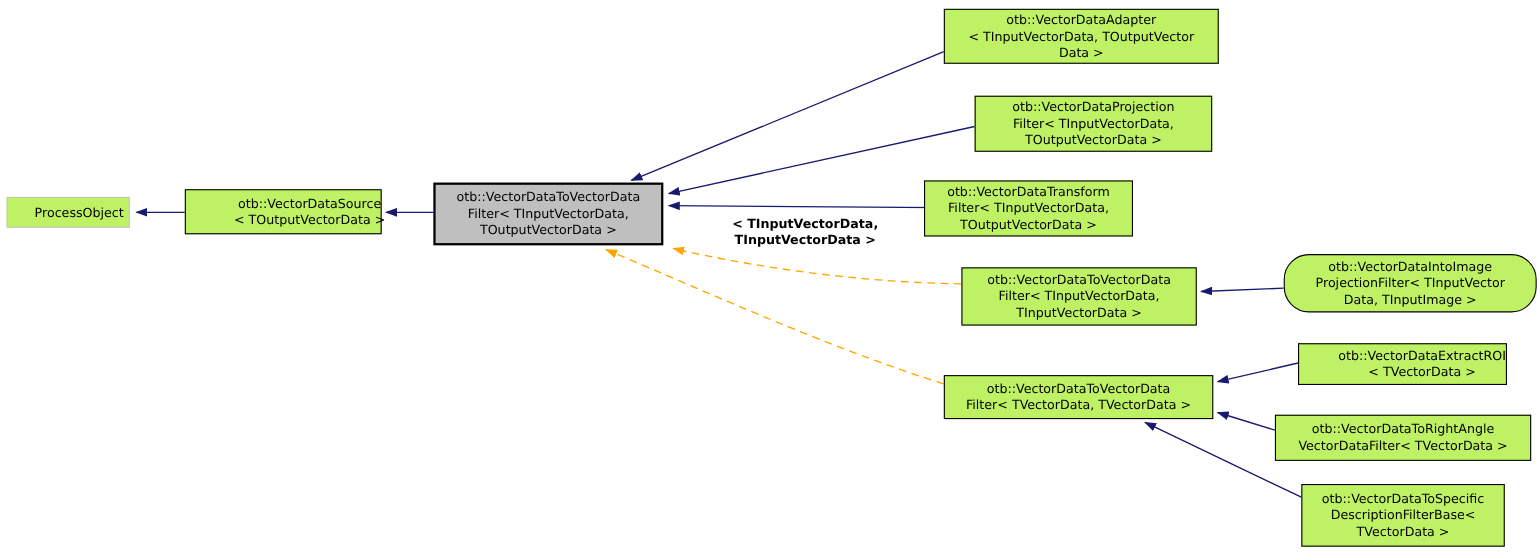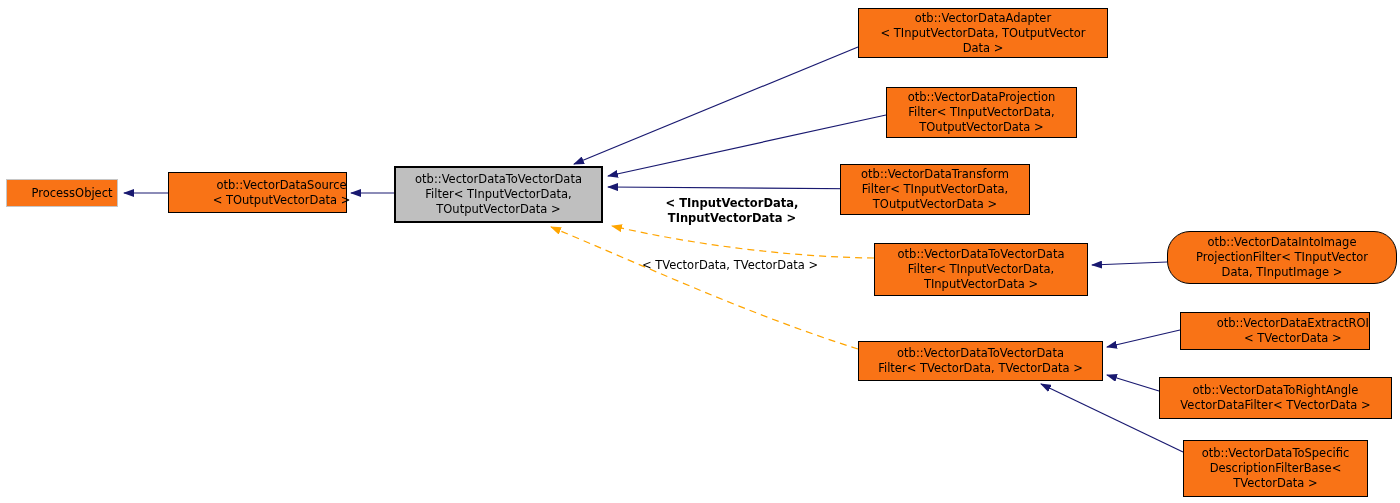--- a/index.html
+++ b/index.html
@@ -6,33 +6,33 @@
   .canvas {
     position:relative; width:1400px; height:503px; overflow:hidden;
     background:#ffffff; color:#000;
     font-family:"DejaVu Sans","Liberation Sans",sans-serif;
     font-size:11.5px; line-height:15px;
   }
   .edges-svg { position:absolute; left:0; top:0; width:1400px; height:503px; }
   .node {
     position:absolute; box-sizing:border-box;
     display:flex; align-items:center; justify-content:center;
-    background:#f97316; border:1px solid #000;
+    background:#bef264; border:1px solid #000;
   }
   .node span { text-align:center; white-space:pre; display:block; }
   .node.external { border-color:#c6c6c6; }
   .node.current  { background:#bfbfbf; border-width:2px; }
   .edge-label { position:absolute; text-align:center; white-space:pre; }
 
   
   .n-po        { left:6px;    top:179px; width:112px; height:28px;padding-left:20px; }
   .n-vds       { left:168px;  top:172px; width:179px; height:41px;padding-left:48px; }
   .n-main      { left:394px;  top:166px; width:209px; height:57px; }
   .n-adapter   { left:858px;  top:8px;   width:250px; height:50px; }
-  .n-proj      { left:886px;  top:87px;  width:191px; height:51px; }
+  .n-proj      { left:886px;  top:87px;  width:216px; height:51px; }
   .n-trans     { left:840px;  top:164px; width:190px; height:51px; }
   .n-tinput    { left:874px;  top:243px; width:214px; height:53px; }
   .n-intoimg   { left:1167px; top:231px; width:230px; height:53px;border-radius:23px; }
   .n-tvec      { left:858px;  top:341px; width:245px; height:40px; }
   .n-roi       { left:1180px; top:312px; width:190px; height:38px;justify-content:flex-end; }
   .n-rightangle{ left:1159px; top:377px; width:233px; height:42px; }
   .n-tospec    { left:1183px; top:440px; width:185px; height:57px; }
 
   .l-tinput { left:657px; top:196px; width:150px;font-weight:bold; }
   .l-tvec   { left:630px; top:258px; width:200px; }
@@ -127,15 +127,14 @@
 TVectorData &gt;</span>
   </div>
 
   <div class="node n-rightangle">
     <span>otb::VectorDataToRightAngle
 VectorDataFilter&lt; TVectorData &gt;</span>
   </div>
 
   <div class="edge-label l-tinput">&lt; TInputVectorData,
 TInputVectorData &gt;</div>
-  <div class="edge-label l-tvec">&lt; TVectorData, TVectorData &gt;</div>
 
 </div>
 
 </body></html>

